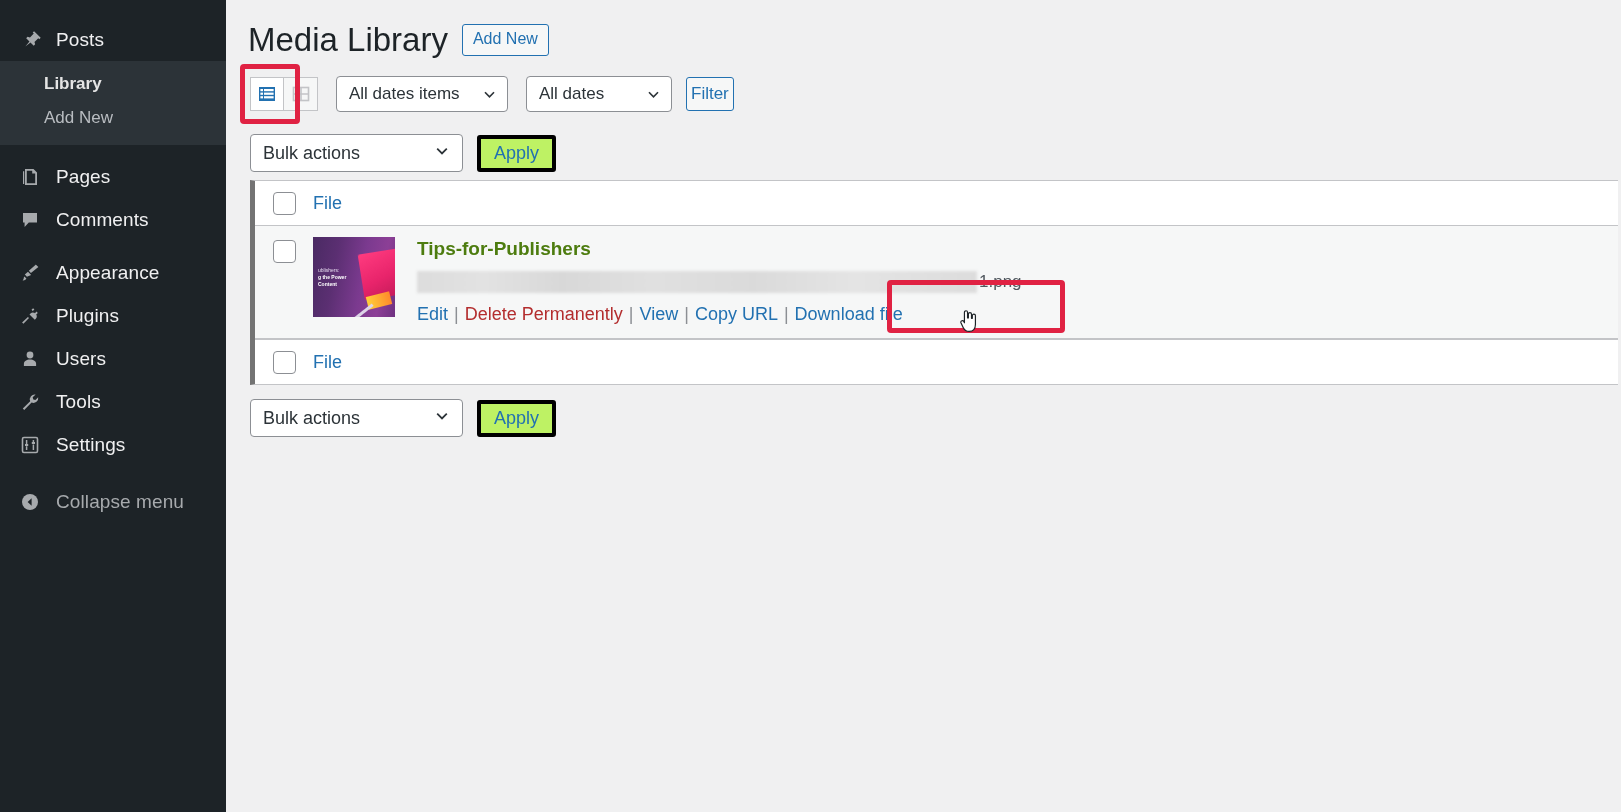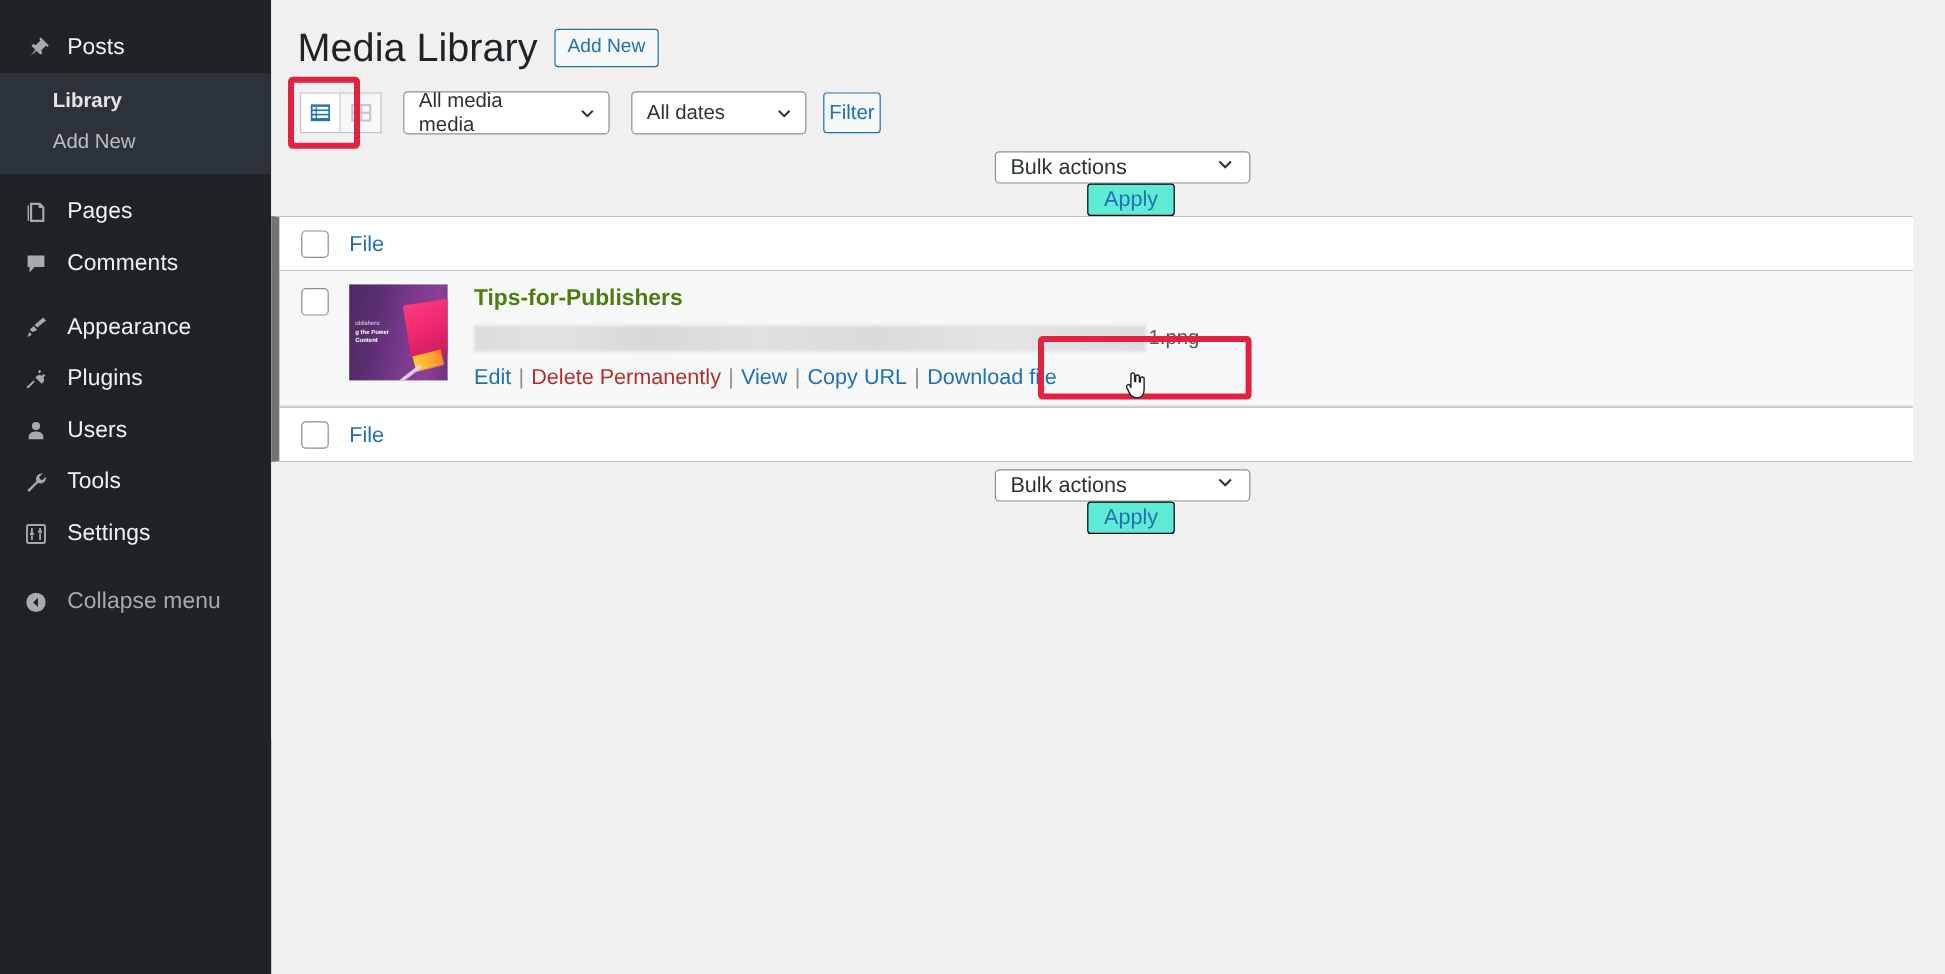--- a/index.html
+++ b/index.html
@@ -143,52 +143,52 @@
     padding: 0 4px;
     cursor: pointer;
     display:flex; align-items:center;
   }
 
   
   .bulkrow {
     display: flex; align-items: center;
     padding-left: 24px;
     height: 54px;
-    flex-direction: column;
   }
   .bulkrow.bottom { height: 60px; padding-top: 6px; }
   .bulk-select {
     width: 213px; height: 38px;
     background: #fff;
     border: 1px solid #8c8f94;
     border-radius: 4px;
     display: flex; align-items: center; justify-content: space-between;
     padding: 0 12px;
     font-size: 18px; color: #2c3338;
     cursor: pointer;
   }
   .apply-btn {
     margin-left: 14px;
     height: 37px;
-    border: 1px solid #000000;
+    border: 4px solid #000000;
     border-radius: 3px;
-    background: #5eead4;
+    background: #bef264;
     color: #2271b1;
     font-size: 18px;
     padding: 0 13px;
     cursor: pointer;
     display:flex; align-items:center;
   }
 
   
   .wptable {
+    margin-left: 24px;
     margin-right: 4px;
     background: #fff;
     border: 1px solid #c3c4c7;
-    border-left: 7px solid #737373;
+    border-left: 5px solid #737373;
     border-right: none;
     width: 1368px;
   }
   .thead-row, .tfoot-row {
     display: flex; align-items: center;
     height: 45px;
     background: #fff;
     border-bottom: 1px solid #c3c4c7;
   }
   .tfoot-row { border-bottom: none; border-top: 1px solid #c3c4c7; }
@@ -430,21 +430,21 @@
         <div class="vs-btn">
           <svg width="20" height="20" viewBox="0 0 20 20">
             <rect x="2.5" y="3.5" width="15" height="13" fill="none" stroke="#c3c4c7" stroke-width="1.6"></rect>
             <path d="M10 3.5v13M2.5 10h15" stroke="#c3c4c7" stroke-width="1.6"></path>
           </svg>
         </div>
         <div class="redbox" id="redbox-list"></div>
       </div>
 
       <div class="wpselect" id="sel-media">
-        <span>All media media</span>
+        <span>All dates items</span>
         <span class="chev">
           <svg width="15" height="15" viewBox="0 0 20 20" fill="none" stroke="currentColor" stroke-width="2.2">
               <path d="M4 7l6 6 6-6"></path>
             </svg>
         </span>
       </div>
 
       <div class="wpselect" id="sel-dates">
         <span>All dates</span>
         <span class="chev">

